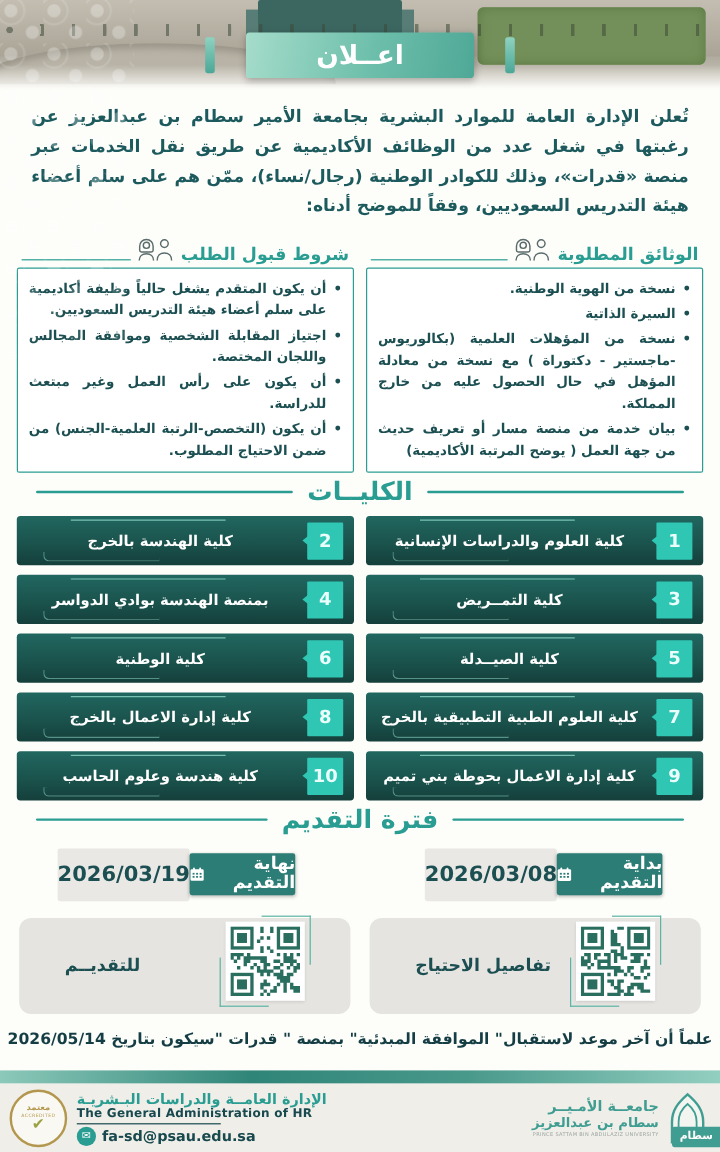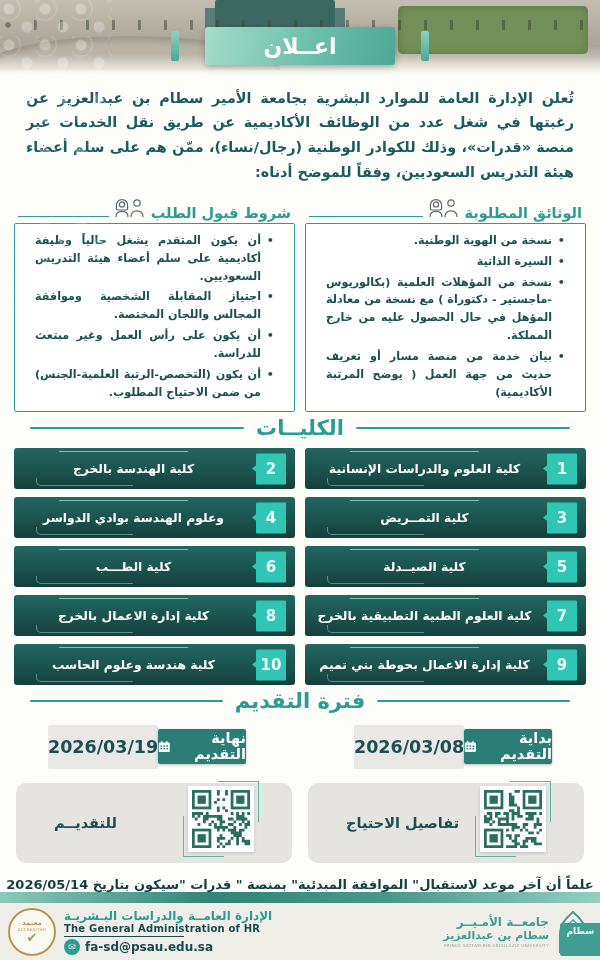--- a/index.html
+++ b/index.html
@@ -43,21 +43,21 @@
            line-height:1.72; text-align:justify; }
 
   
   .cols { direction:rtl; display:flex; gap:10px; margin:10px 14px 0; }
   .panel { flex:1; display:flex; flex-direction:column; }
   .panel-head { display:flex; align-items:flex-end; gap:4px; padding:0 4px 2px; height:28px; }
   .panel-title { color:#2a9d92; font-size:14.5px; font-weight:bold; white-space:nowrap; }
   .figs { flex:0 0 auto; margin-bottom:-2px; }
   .head-line { flex:1; height:0; border-bottom:1.5px solid #2a9d92; margin-bottom:4px; }
   .panel-box { border:1.6px solid #2a9d92; border-radius:2px; background:#ffffff; min-height:150px;
-               padding:8px 20px 6px; }
+               padding:8px 9px 6px; }
   ul.blist { list-style:none; direction:rtl; }
   ul.blist li { position:relative; padding-right:13px; color:#1c4f52; font-size:11.2px; font-weight:bold;
                 line-height:1.6; text-align:justify; margin-bottom:3px; }
   ul.blist li::before { content:"•"; position:absolute; right:0; top:0; color:#1c4f52; }
 
   
   .sec-title { display:flex; align-items:center; gap:12px; padding:0 30px; margin-top:4px; }
   .sec-title .line { flex:1; height:2px; background:#2a9d92; border-radius:2px; }
   .sec-title .txt { color:#2a9d92; font-size:21px; font-weight:bold; }
 
@@ -125,21 +125,21 @@
   .email-row { display:flex; align-items:center; gap:5px; }
   .env { width:16px; height:16px; border-radius:50%; background:#2a9d92; color:#fff;
          display:flex; align-items:center; justify-content:center; font-size:9px; }
   .email { color:#17494e; font-size:12px; font-weight:bold; }
   .f-right { display:flex; align-items:center; gap:7px; direction:ltr; }
   .uni-txt { display:flex; flex-direction:column; align-items:flex-end; }
   .uni-ar1 { color:#3f9d91; font-size:12px; font-weight:bold; direction:rtl; }
   .uni-ar2 { color:#3f9d91; font-size:11px; font-weight:bold; direction:rtl; }
   .uni-en  { color:#9aa4a0; font-size:4.2px; letter-spacing:.3px; margin-top:1px; }
   .wordmark { position:absolute; right:0; bottom:4px; background:#3f9d91; color:#fff;
-              font-size:9px; font-weight:bold; padding:3px 6px 20px; border-radius:2px 0 0 2px; direction:rtl; }
+              font-size:9px; font-weight:bold; padding:3px 6px 4px; border-radius:2px 0 0 2px; direction:rtl; }
 </style>
 </head>
 <body>
 
 <div class="page">
 
   <div class="hero">
     <div class="h-sky"></div>
     <div class="h-green"></div>
     <div class="h-build"></div>
@@ -221,29 +221,29 @@
     <div class="college">
         <span class="num">2</span>
         <span>كلية الهندسة بالخرج</span>
       </div>
     <div class="college">
         <span class="num">3</span>
         <span>كلية التمــريض</span>
       </div>
     <div class="college">
         <span class="num">4</span>
-        <span>وعلوم الهندسة بوادي الدواسر</span>
+        <span>بمنصة الهندسة بوادي الدواسر</span>
       </div>
     <div class="college">
         <span class="num">5</span>
         <span>كلية الصيــدلة</span>
       </div>
     <div class="college">
         <span class="num">6</span>
-        <span>كلية الطـــب</span>
+        <span>كلية الوطنية</span>
       </div>
     <div class="college">
         <span class="num">7</span>
         <span>كلية العلوم الطبية التطبيقية بالخرج</span>
       </div>
     <div class="college">
         <span class="num">8</span>
         <span>كلية إدارة الاعمال بالخرج</span>
       </div>
     <div class="college">

